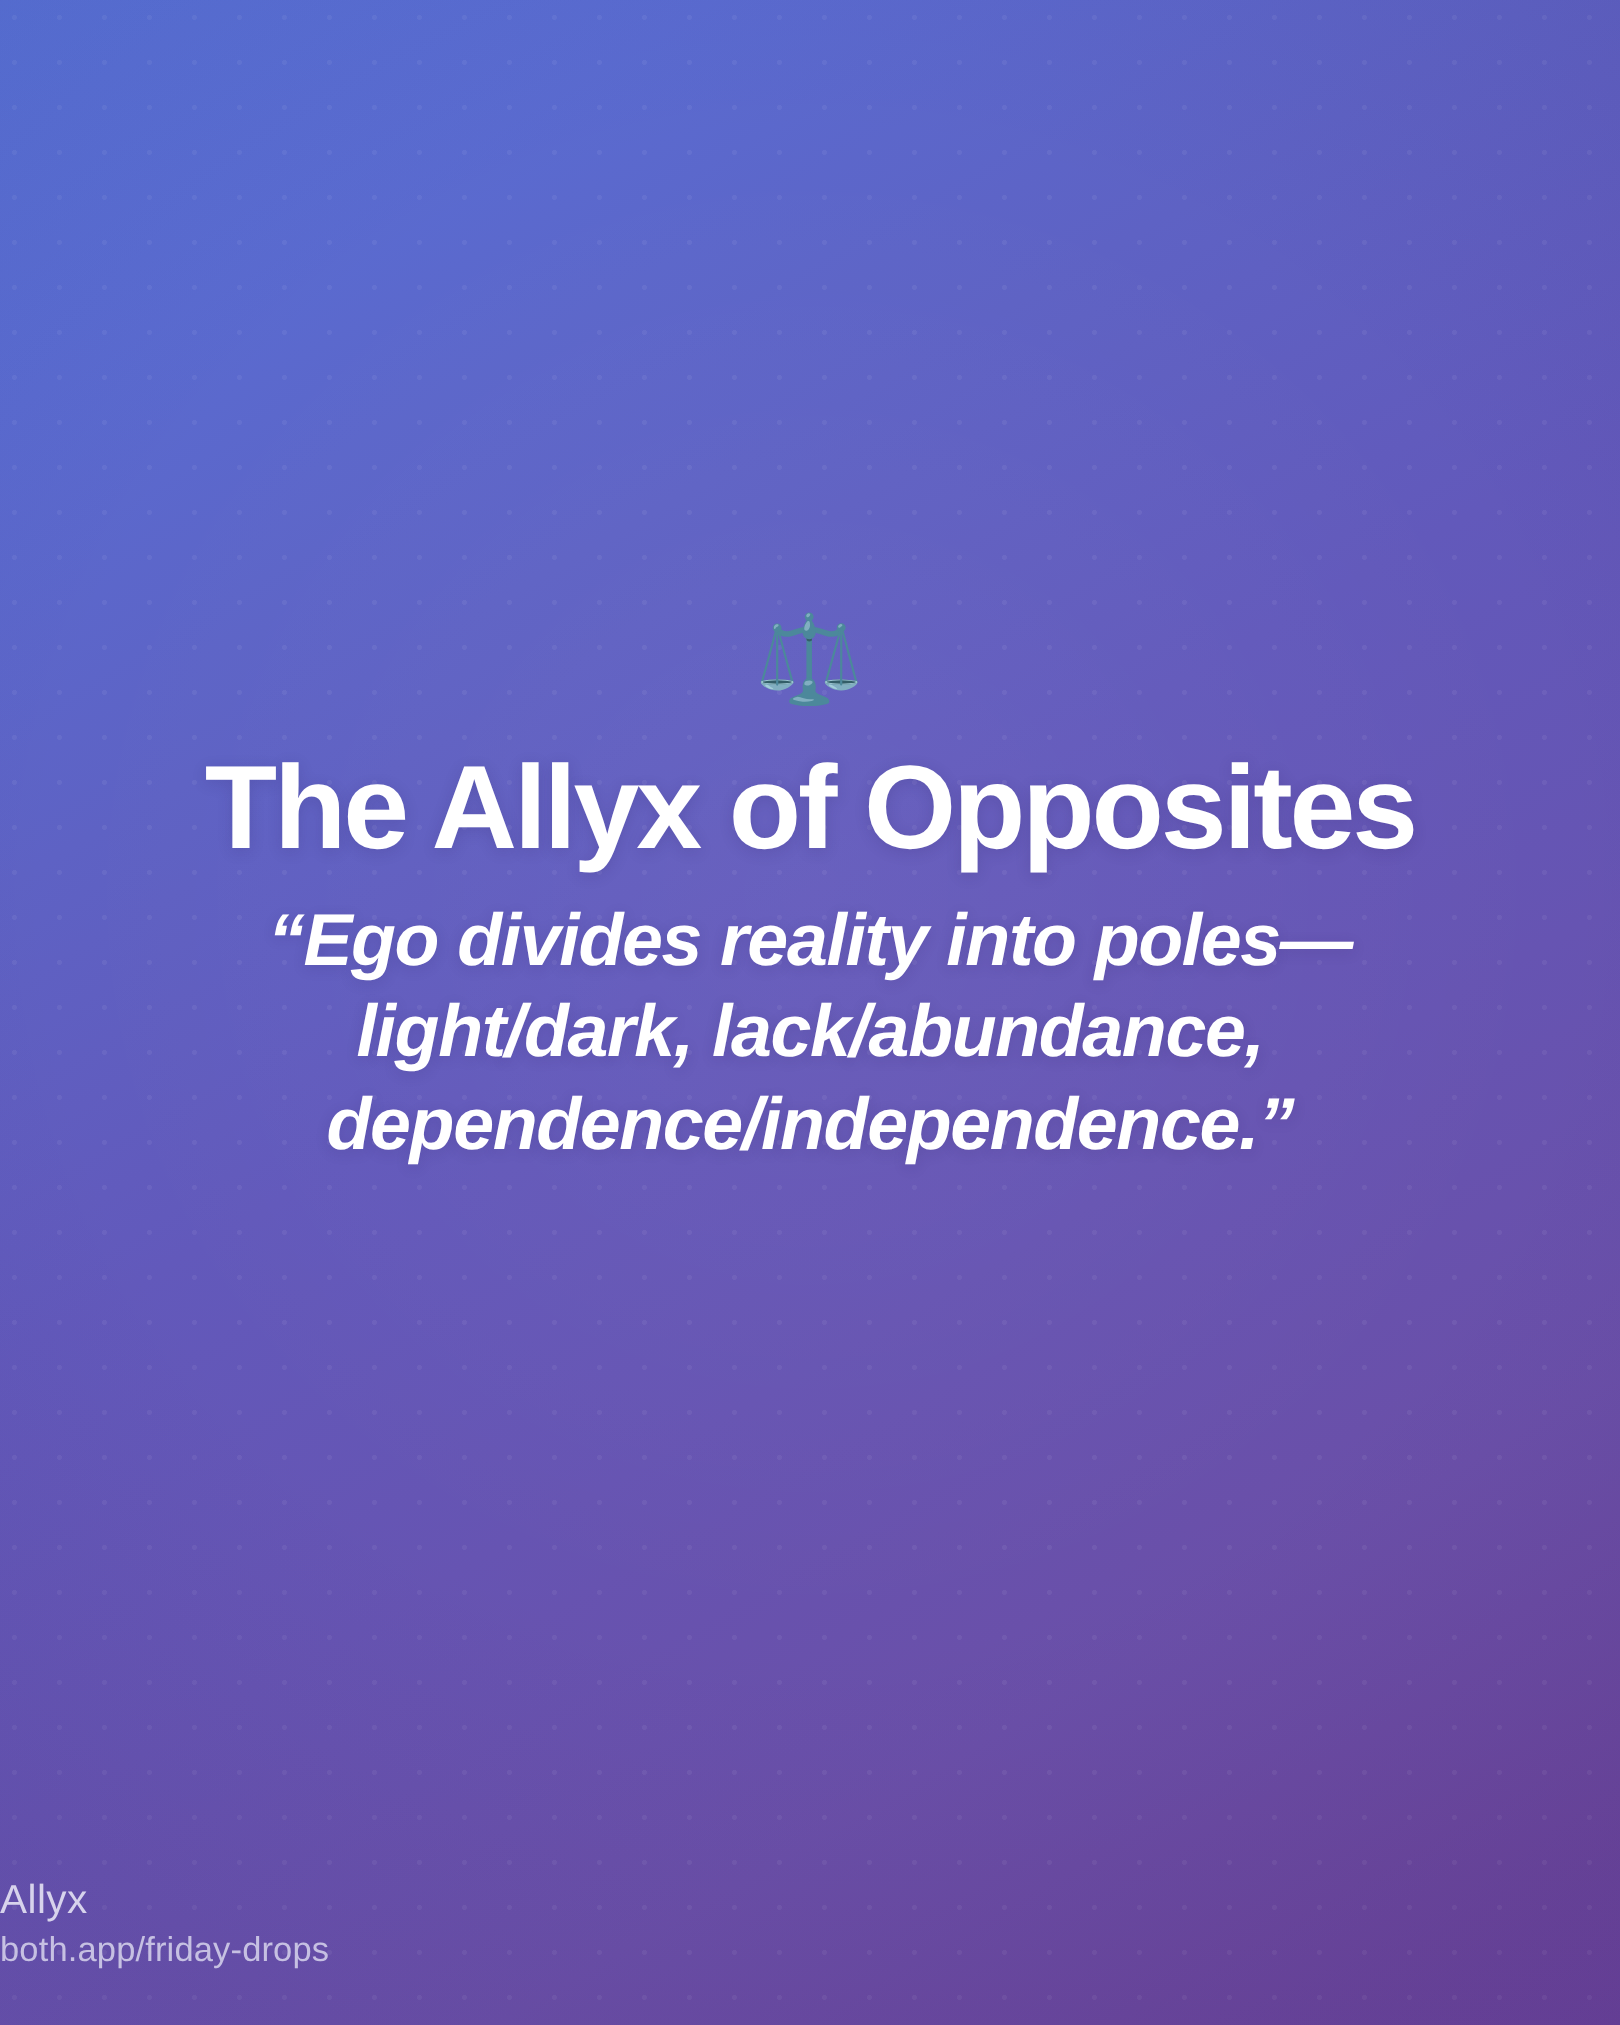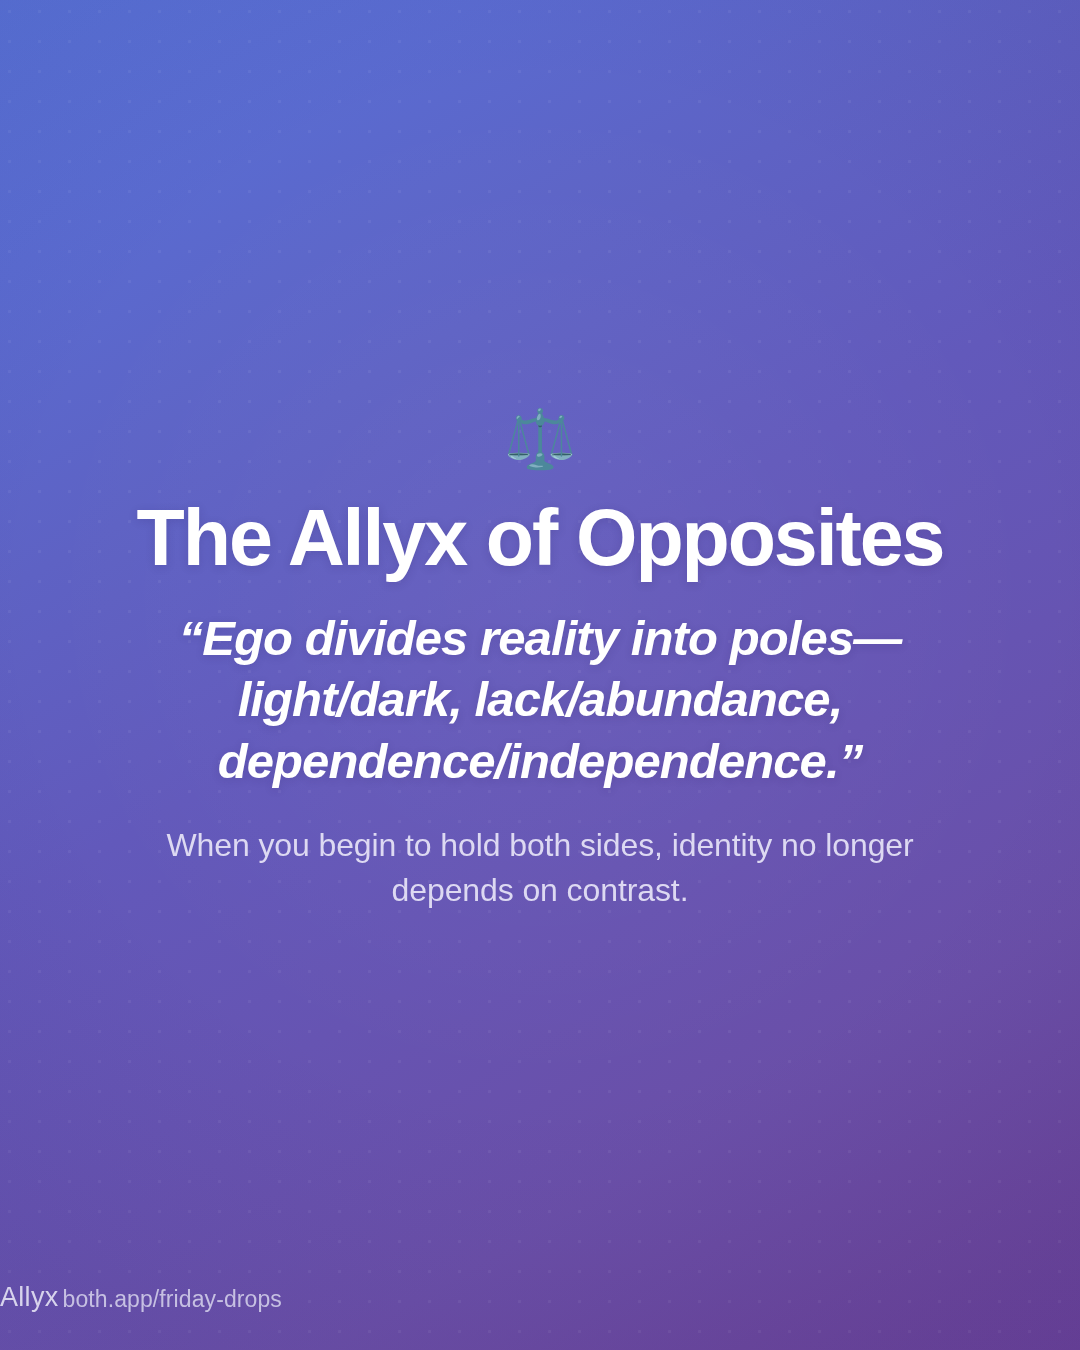--- a/index.html
+++ b/index.html
@@ -80,21 +80,21 @@
     font-weight: bold;
     color: #ffffff;
     letter-spacing: -2.1px;
     line-height: 1.06;
     text-align: center;
     width: 980px;
     text-shadow: 0 2px 10px rgba(40,25,90,0.16);
   }
 
   #quote {
-    margin-top: 28px;
+    margin-top: 17px;
     width: 800px;
     font-size: 49px;
     font-weight: bold;
     font-style: italic;
     color: #ffffff;
     line-height: 1.26;
     letter-spacing: -0.9px;
     text-align: center;
     text-shadow: 0 2px 9px rgba(40,25,90,0.15);
   }
@@ -109,21 +109,22 @@
     letter-spacing: -0.1px;
     text-align: center;
   }
 
   #footer {
     position: absolute;
     left: 0;
     right: 0;
     bottom: 36px;
     display: flex;
-    align-items: flex-end;
+    flex-direction: column;
+    align-items: flex-start;
     gap: 4px;
     z-index: 4;
   }
 
   #brand-name {
     font-size: 27px;
     color: #d7d3ec;
     letter-spacing: 0.3px;
     line-height: 1.18;
   }
@@ -144,21 +145,20 @@
   <div id="vignette"></div>
 
   <div id="content">
 
     <div id="emoji">⚖️</div>
 
     <h1 id="title">The Allyx of Opposites</h1>
 
     <blockquote id="quote">“Ego divides reality into poles—light/dark, lack/abundance, dependence/independence.”</blockquote>
 
-    <p id="subtitle">When you begin to hold both sides, identity no longer depends on contrast.</p>
 
   </div>
 
   <div id="footer">
     <div id="brand-name">Allyx</div>
     <div id="brand-url">both.app/friday-drops</div>
   </div>
 
 </div>
 

